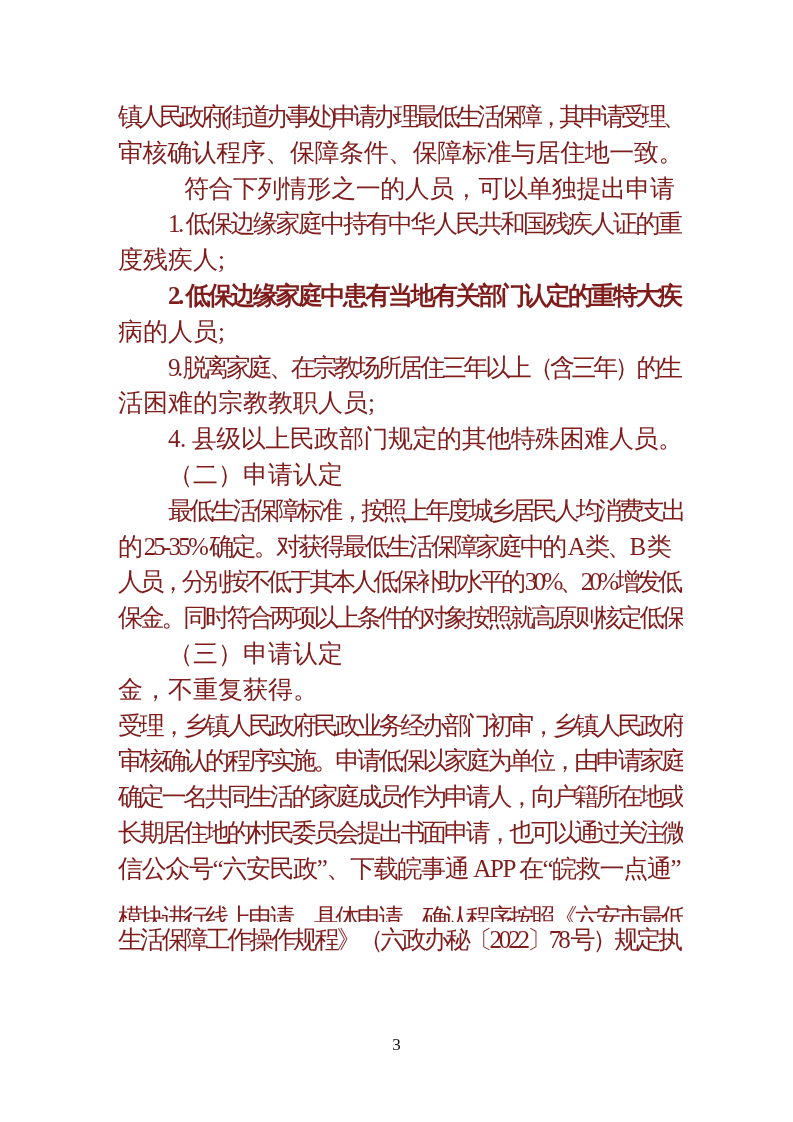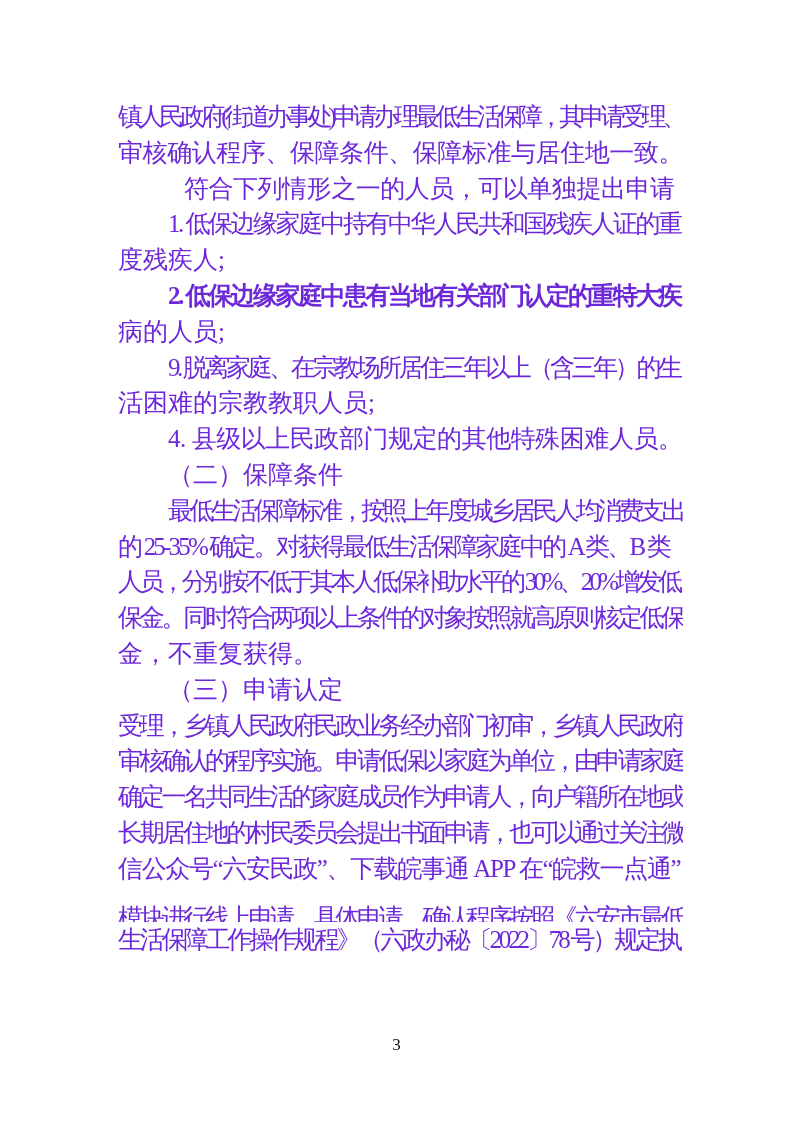--- a/index.html
+++ b/index.html
@@ -18,21 +18,21 @@
     position: absolute;
     left: 118px;
     top: 99px;
     width: 565px;
   }
   .line {
     height: 35.8px;
     line-height: 35.8px;
     font-family: "Liberation Serif", "DejaVu Serif", serif;
     font-size: 25px;
-    color: #6d28d9;
+    color: #7f1d1d;
     white-space: nowrap;
     overflow: hidden;
     text-rendering: optimizeLegibility;
   }
   .line.ind {
     padding-left: 50px;
   }
   .line span {
     display: inline-block;
     white-space: nowrap;
@@ -59,27 +59,27 @@
   <div class="line"><span style="letter-spacing: -4.36746px;">镇人民政府(街道办事处)申请办理最低生活保障，其申请受理、</span></div>
       <div class="line"><span style="letter-spacing: -0.434783px;">审核确认程序、保障条件、保障标准与居住地一致。</span></div>
       <div class="line ind"><span style="letter-spacing: -0.47619px; margin-left: 16px;">符合下列情形之一的人员，可以单独提出申请：</span></div>
       <div class="line ind"><span style="letter-spacing: -2.5px;">1. 低保边缘家庭中持有中华人民共和国残疾人证的重</span></div>
       <div class="line"><span>度残疾人;</span></div>
       <div class="line ind"><span style="letter-spacing: -2.5px; font-weight: bold;">2. 低保边缘家庭中患有当地有关部门认定的重特大疾</span></div>
       <div class="line"><span>病的人员;</span></div>
       <div class="line ind"><span style="letter-spacing: -3.4px;">9. 脱离家庭、在宗教场所居住三年以上（含三年）的生</span></div>
       <div class="line"><span>活困难的宗教教职人员;</span></div>
       <div class="line ind"><span style="letter-spacing: -0.454545px;">4. 县级以上民政部门规定的其他特殊困难人员。</span></div>
-      <div class="line ind"><span>（二）保障条件</span></div>
+      <div class="line ind"><span>（二）申请认定</span></div>
       <div class="line ind"><span style="letter-spacing: -3.54167px;">最低生活保障标准，按照上年度城乡居民人均消费支出</span></div>
       <div class="line"><span style="letter-spacing: -2.8125px;">的 25-35% 确定。对获得最低生活保障家庭中的 A 类、B 类</span></div>
       <div class="line"><span style="letter-spacing: -3.72091px;">人员，分别按不低于其本人低保补助水平的 30%、20%增发低</span></div>
       <div class="line"><span style="letter-spacing: -3.26923px;">保金。同时符合两项以上条件的对象按照就高原则核定低保</span></div>
+      <div class="line ind"><span>（三）申请认定</span></div>
       <div class="line"><span>金，不重复获得。</span></div>
-      <div class="line ind"><span>（三）申请认定</span></div>
       <div class="line"><span style="letter-spacing: -3.26923px;">受理，乡镇人民政府民政业务经办部门初审，乡镇人民政府</span></div>
       <div class="line"><span style="letter-spacing: -3.26923px;">审核确认的程序实施。申请低保以家庭为单位，由申请家庭</span></div>
       <div class="line"><span style="letter-spacing: -3.26923px;">确定一名共同生活的家庭成员作为申请人，向户籍所在地或</span></div>
       <div class="line"><span style="letter-spacing: -3.26923px;">长期居住地的村民委员会提出书面申请，也可以通过关注微</span></div>
       <div class="line"><span style="letter-spacing: -1.364px;">信公众号“六安民政”、下载皖事通 APP 在“皖救一点通”</span></div>
       <div class="line"><span style="letter-spacing: -3.26923px; margin-top: 13px;">模块进行线上申请。具体申请、确认程序按照《六安市最低</span></div>
       <div class="line"><span style="letter-spacing: -3.14655px;">生活保障工作操作规程》（六政办秘〔2022〕78 号）规定执</span></div>
     </div>
   <div class="page-number">3</div>
 </div>

